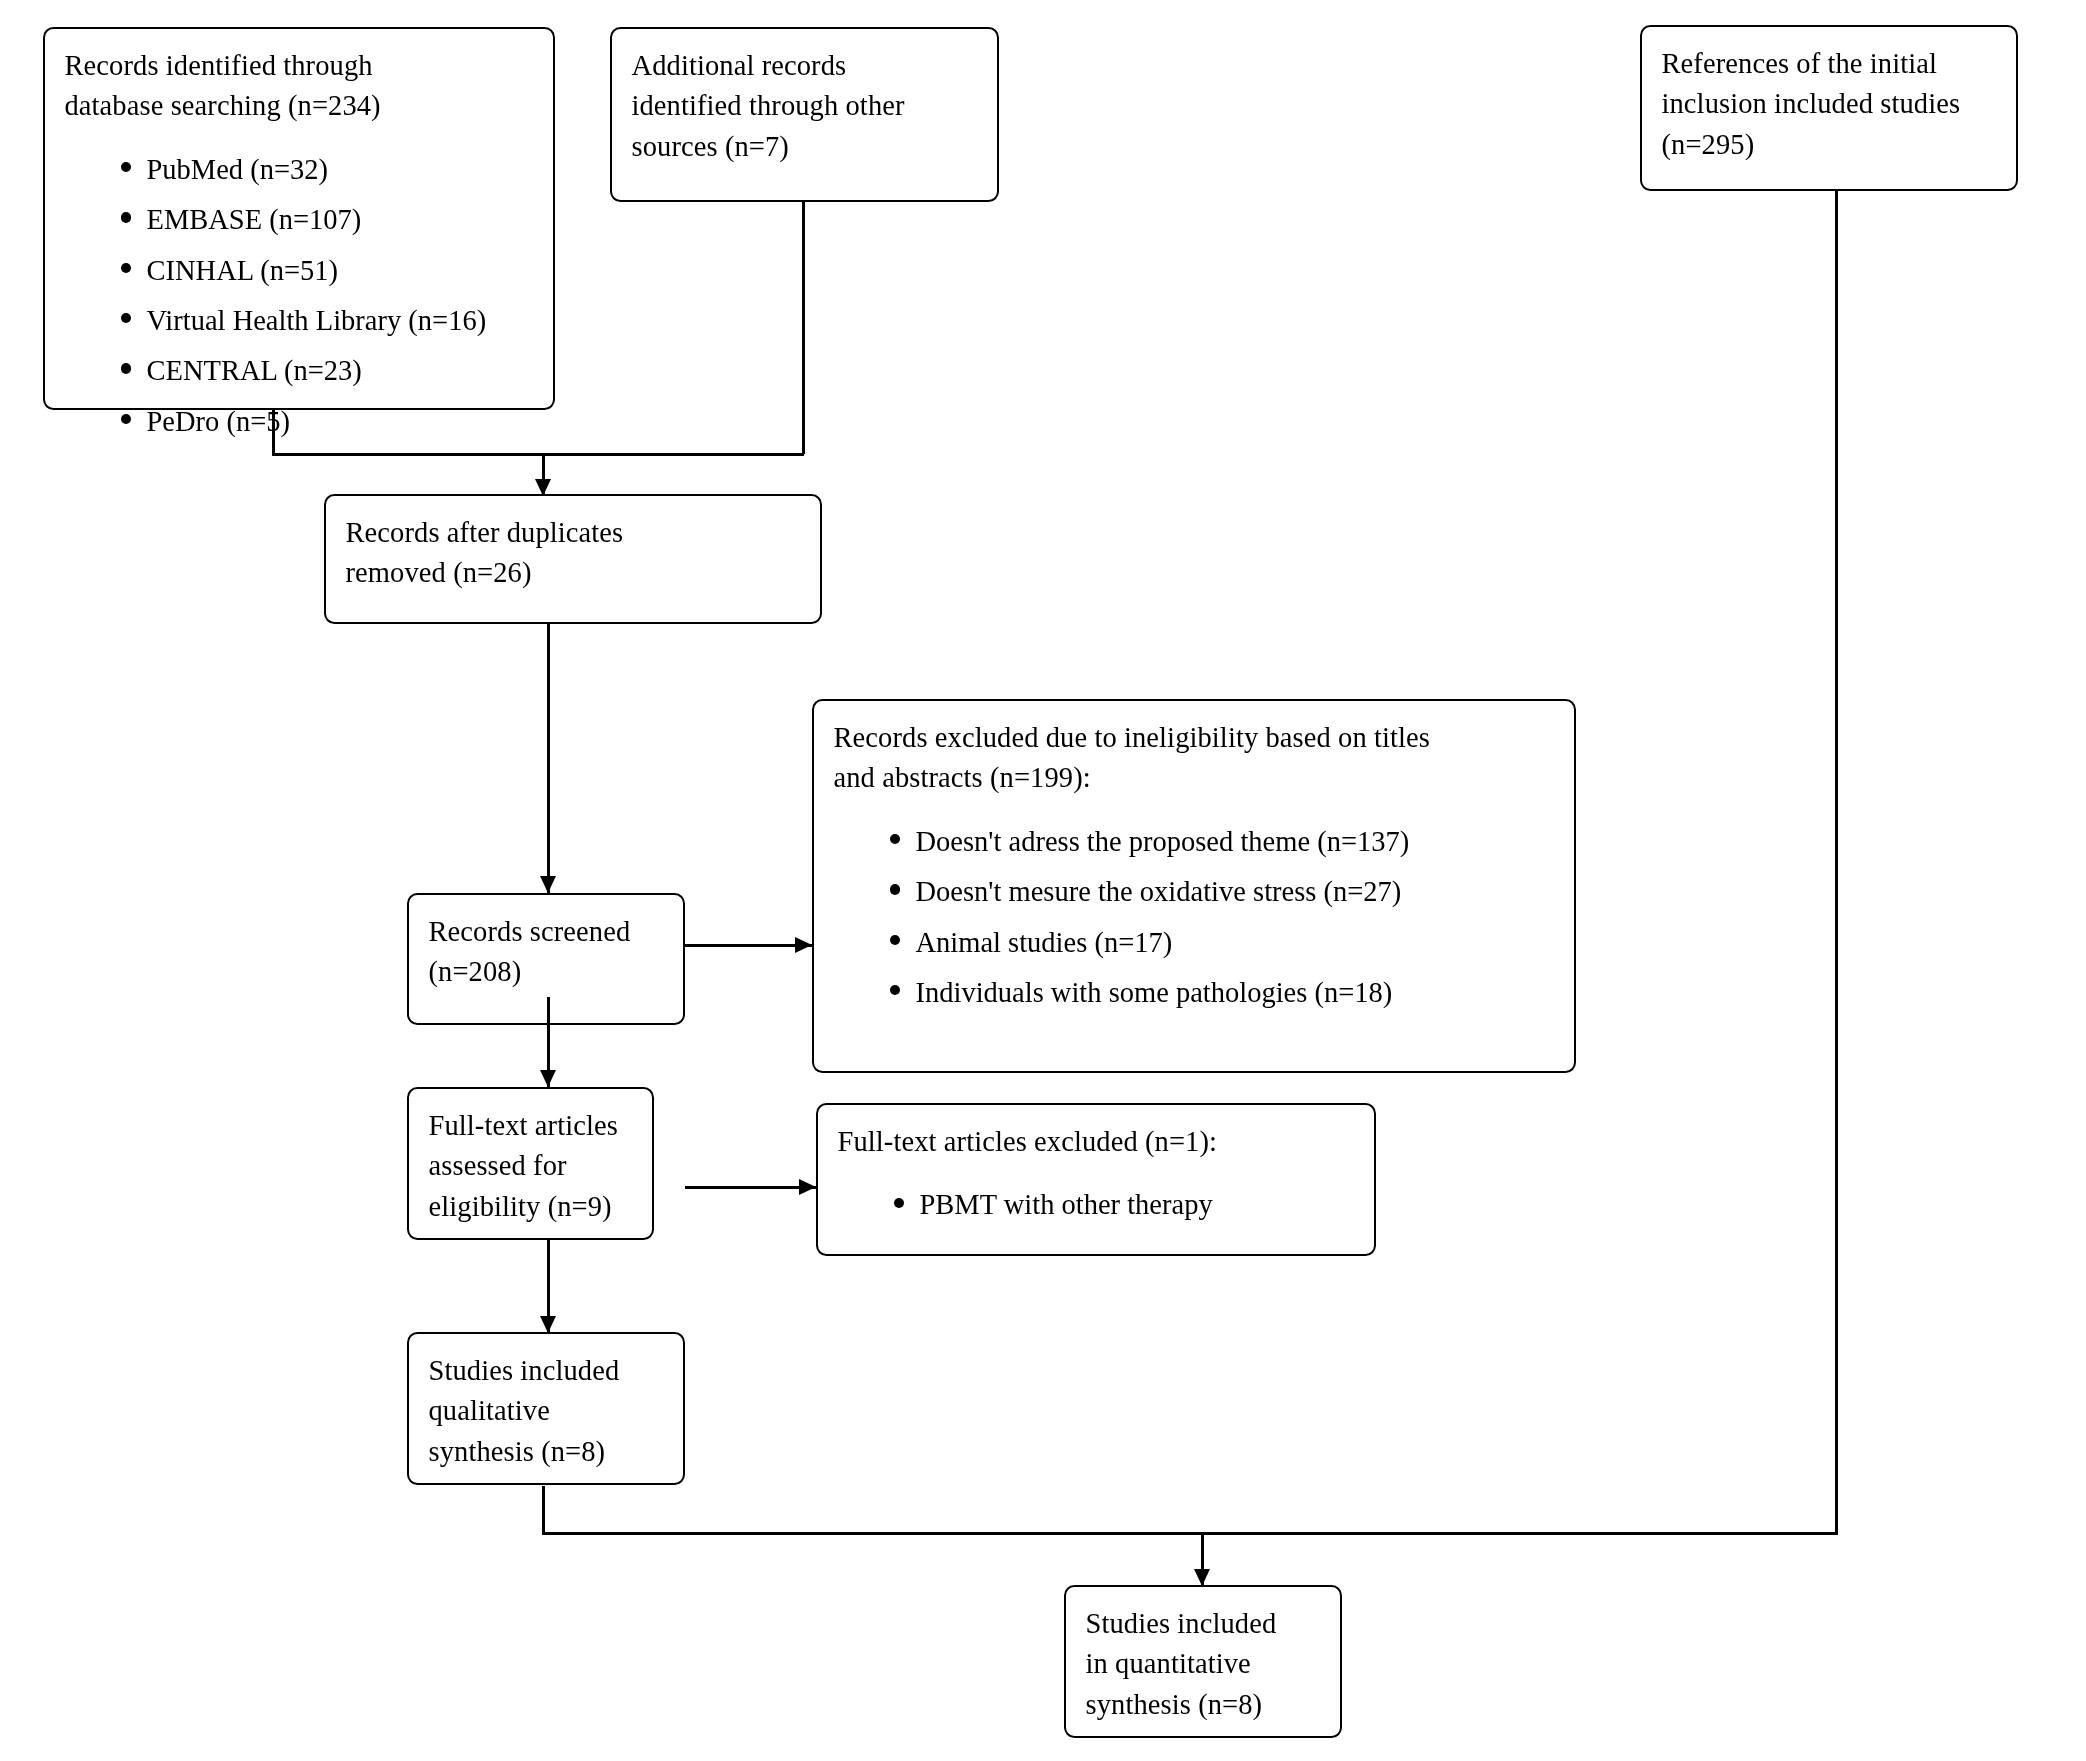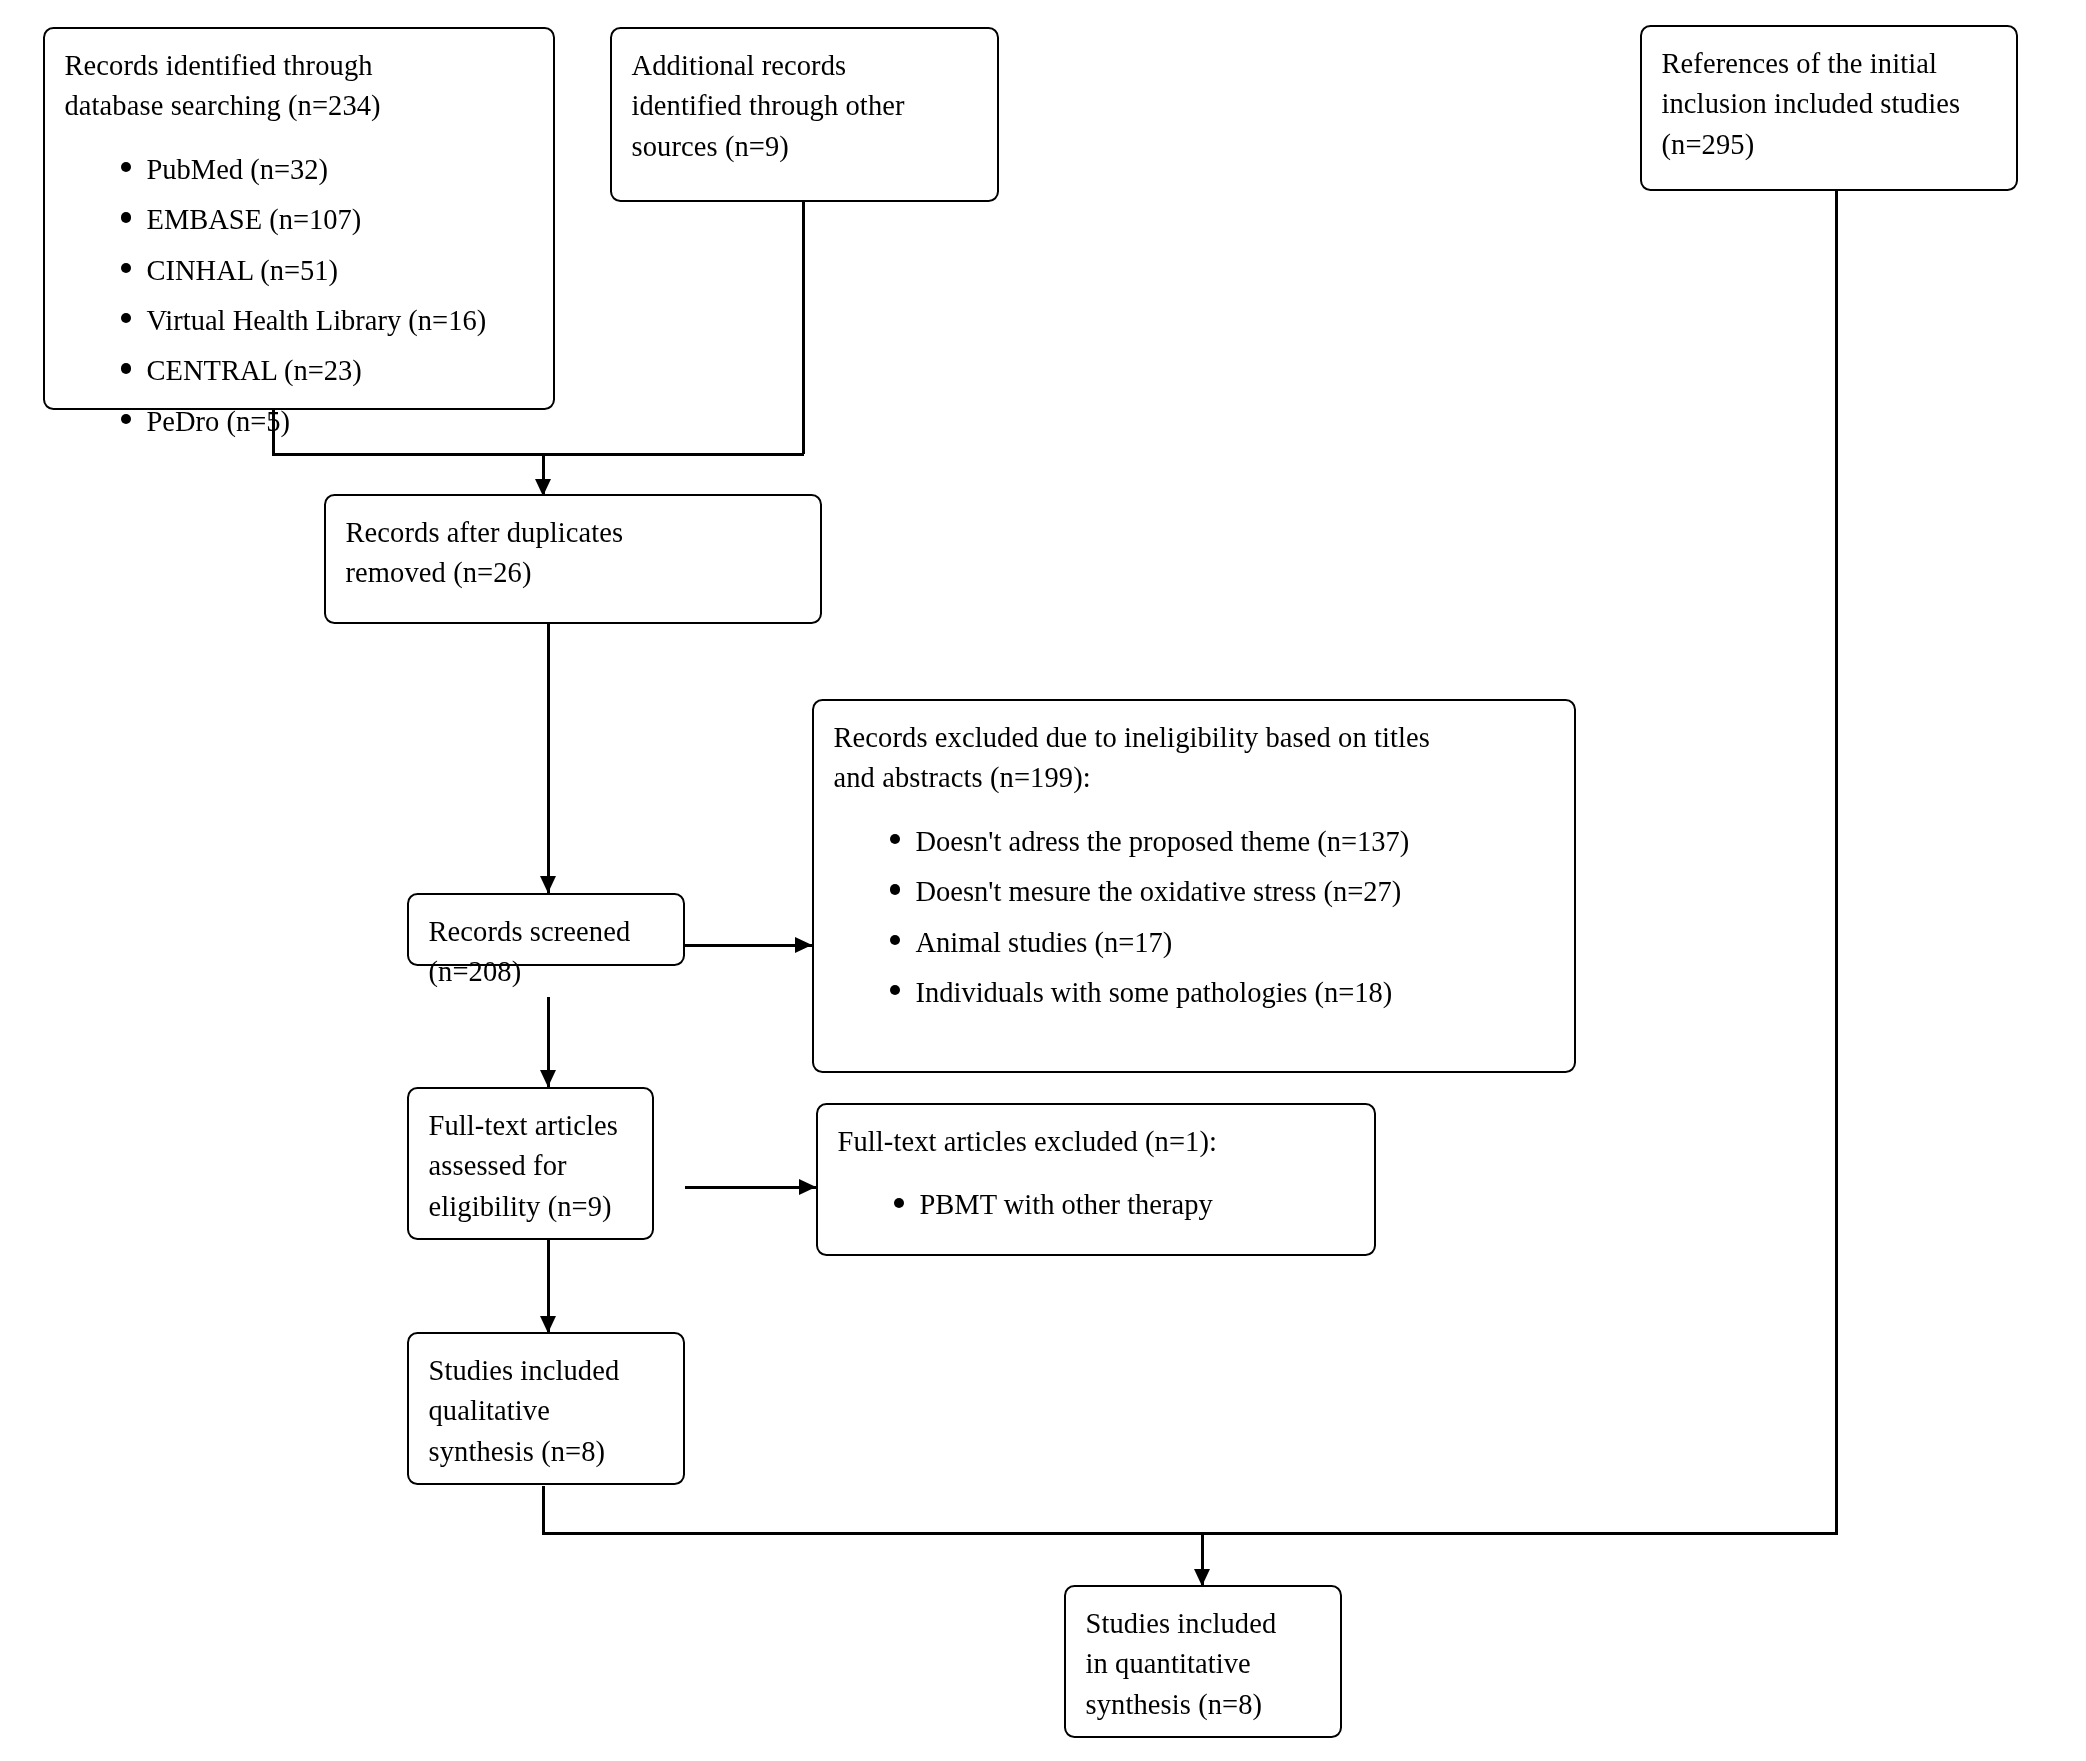--- a/index.html
+++ b/index.html
@@ -94,35 +94,35 @@
       <li><span class="bullet"></span><span>CINHAL (n=51)</span></li>
       <li><span class="bullet"></span><span>Virtual Health Library (n=16)</span></li>
       <li><span class="bullet"></span><span>CENTRAL (n=23)</span></li>
       <li><span class="bullet"></span><span>PeDro (n=5)</span></li>
     </ul>
   </div>
 
   <div class="node" style="left:610px; top:27px; width:389px; height:175px;">
     <div class="ntext">Additional records
 identified through other
-sources (n=9)</div>
+sources (n=7)</div>
   </div>
 
   <div class="node" style="left:1640px; top:25px; width:378px; height:166px;">
     <div class="ntext">References of the initial
 inclusion included studies
 (n=295)</div>
   </div>
 
   <div class="node" style="left:324px; top:494px; width:498px; height:130px;">
     <div class="ntext">Records after duplicates
 removed (n=26)</div>
   </div>
 
-  <div class="node" style="left:407px; top:893px; width:278px; height:73px;">
+  <div class="node" style="left:407px; top:893px; width:278px; height:132px;">
     <div class="ntext">Records screened
 (n=208)</div>
   </div>
 
   <div class="node" style="left:812px; top:699px; width:764px; height:374px;">
     <div class="ntext">Records excluded due to ineligibility based on titles
 and abstracts (n=199):</div>
     <ul class="blist">
       <li><span class="bullet"></span><span>Doesn't adress the proposed theme (n=137)</span></li>
       <li><span class="bullet"></span><span>Doesn't mesure the oxidative stress (n=27)</span></li>

